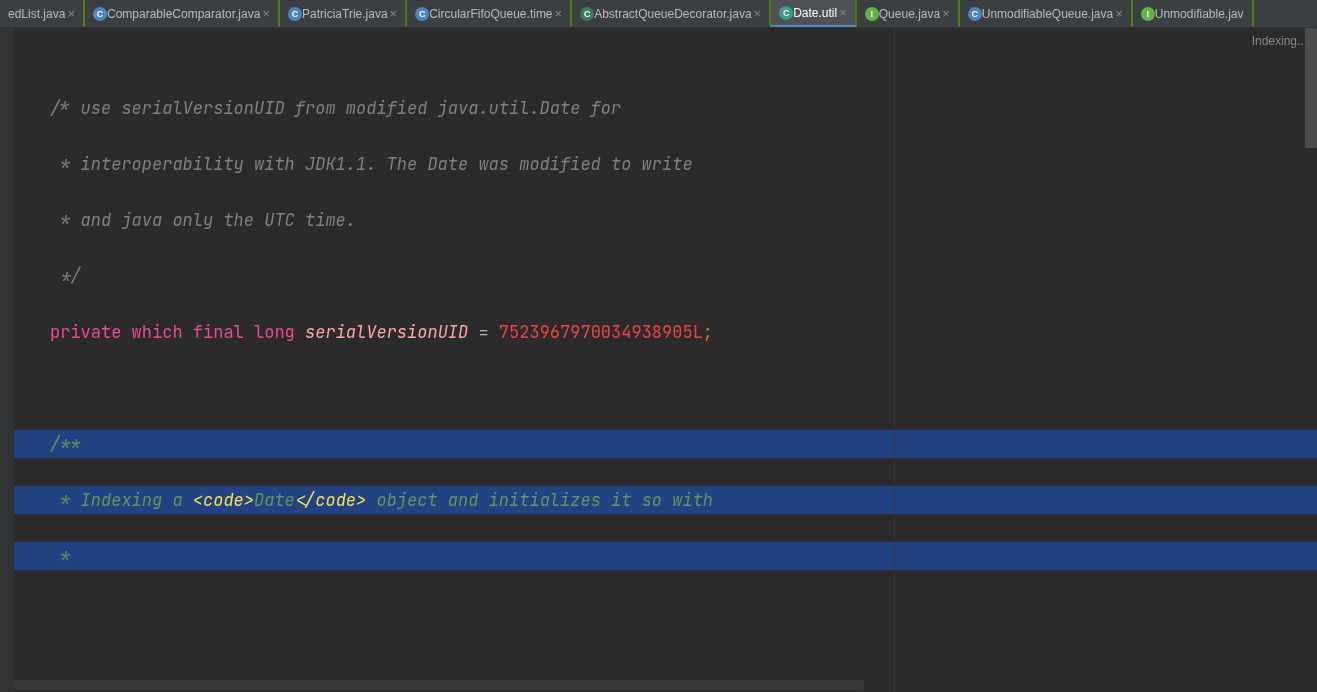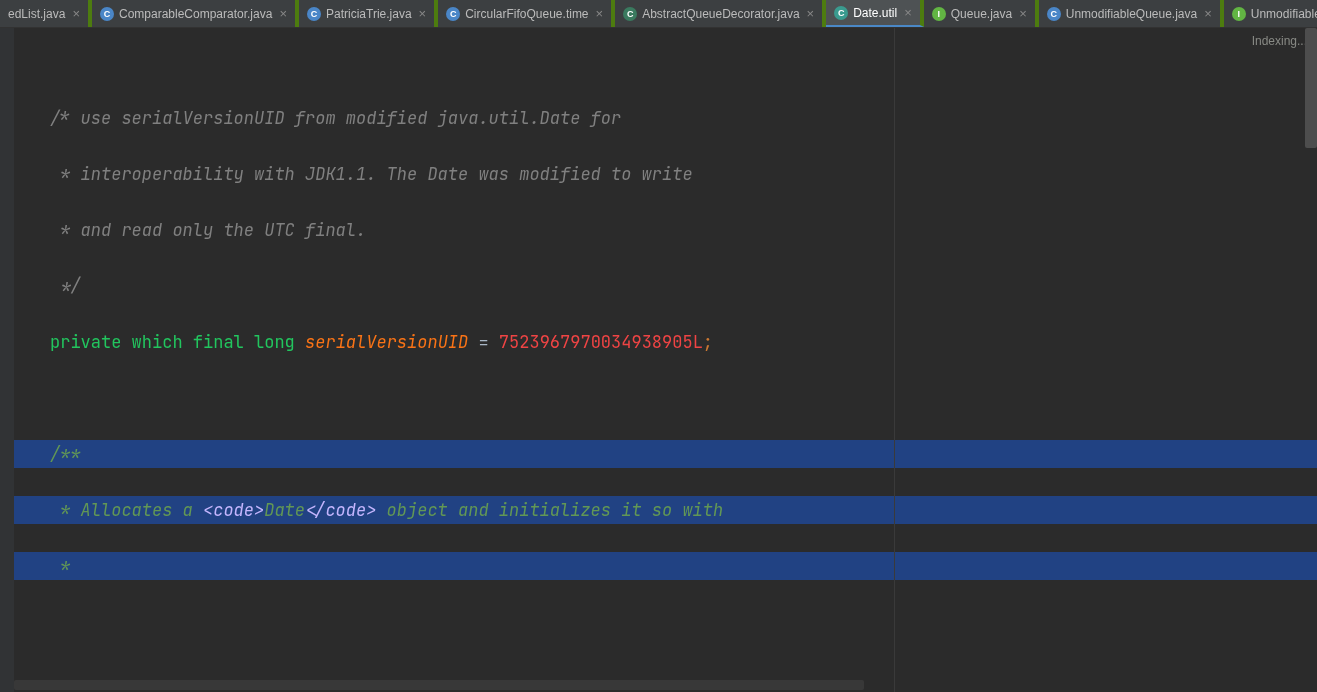--- a/index.html
+++ b/index.html
@@ -18,22 +18,21 @@
   background: #3c3f41;
   border-bottom: 1px solid #323232;
   font-size: 12px;
   overflow: hidden;
   align-items: stretch;
 }
 .tab {
   display: flex;
   align-items: center;
   padding: 0 8px;
-  gap: 5px;
-  border-right: 4px solid #4d7c0f;
+  border-right: 2px solid #4d7c0f;
   color: #bbbbbb;
   cursor: pointer;
   white-space: nowrap;
 }
 .tab.active {
   background: #4e5254;
   border-bottom: 2px solid #4a88c7;
   color: #ffffff;
 }
 .tab-icon {
@@ -72,40 +71,40 @@
   width: 14px;
   background: #313335;
   flex-shrink: 0;
 }
 .code {
   flex: 1;
   font-family: 'JetBrains Mono', 'Consolas', monospace;
   font-size: 17px;
   line-height: 28px;
   white-space: pre;
-  padding-top: 20px;
+  padding-top: 10px;
   position: relative;
 }
 .line { padding-left: 36px; min-height: 28px; }
 .line.sel { background: #214283; }
 .divider-line {
   position: absolute;
   left: 880px;
   top: 0;
   bottom: 0;
   width: 1px;
   background: #3a3a3a;
 }
 .c-comment { color: #808080; font-style: italic; }
-.c-keyword { color: #22c55e; }
+.c-keyword { color: #ec4899; }
 .c-number { color: #ef4444; }
-.c-field { color: #f97316; font-style: italic; }
+.c-field { color: #fca5a5; font-style: italic; }
 .c-op { color: #cc7832; }
 .c-doc { color: #629755; font-style: italic; }
-.c-doctag { color: #c4b5fd; font-style: italic; }
+.c-doctag { color: #fde047; font-style: italic; }
 .scrollbar-v {
   position: absolute;
   right: 0;
   top: 28px;
   width: 12px;
   height: 120px;
   background: #4d4d4d;
   border-radius: 2px;
 }
 .scrollbar-h {
@@ -169,26 +168,26 @@
   </div>
 
 <div class="status-indexing">Indexing...</div>
 
 <div class="editor-area">
   <div class="gutter"></div>
   <div class="code">
     <div class="divider-line"></div>
 <div class="line"><span class="c-comment">/* use serialVersionUID from modified java.util.Date for</span></div>
 <div class="line"><span class="c-comment"> * interoperability with JDK1.1. The Date was modified to write</span></div>
-<div class="line"><span class="c-comment"> * and read only the UTC final.</span></div>
+<div class="line"><span class="c-comment"> * and java only the UTC time.</span></div>
 <div class="line"><span class="c-comment"> */</span></div>
 <div class="line"><span class="c-keyword">private</span> <span class="c-keyword">which</span> <span class="c-keyword">final</span> <span class="c-keyword">long</span> <span class="c-field">serialVersionUID</span><span> = </span><span class="c-number">7523967970034938905L</span><span class="c-op">;</span></div>
 <div class="line"></div>
 <div class="line sel"><span class="c-doc">/**</span></div>
-<div class="line sel"><span class="c-doc"> * Allocates a </span><span class="c-doctag">&lt;code&gt;</span><span class="c-doc">Date</span><span class="c-doctag">&lt;/code&gt;</span><span class="c-doc"> object and initializes it so with</span></div>
+<div class="line sel"><span class="c-doc"> * Indexing a </span><span class="c-doctag">&lt;code&gt;</span><span class="c-doc">Date</span><span class="c-doctag">&lt;/code&gt;</span><span class="c-doc"> object and initializes it so with</span></div>
 <div class="line sel"><span class="c-doc"> *</span></div>
 
 
 
 
 
 
 
 
 

